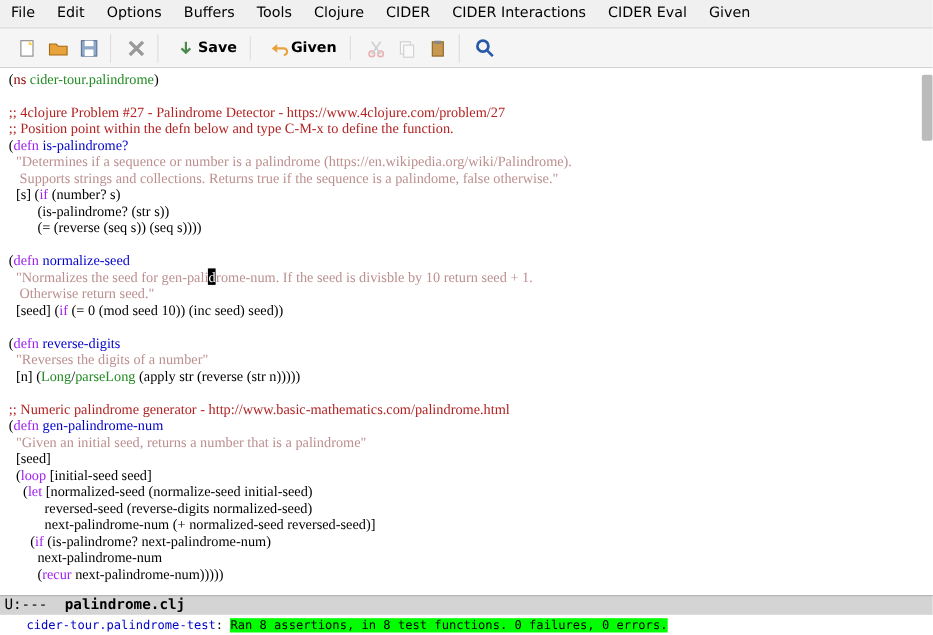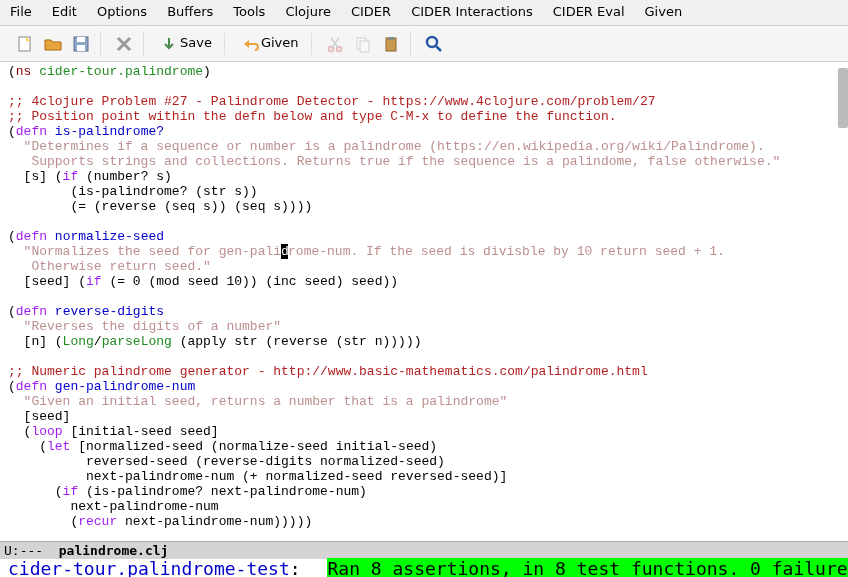--- a/index.html
+++ b/index.html
@@ -2,36 +2,36 @@
 <html><head>
 <meta charset="utf-8">
 <style>
 * { margin:0; padding:0; box-sizing:border-box; }
 html,body { width:848px; height:577px; font-family:"DejaVu Sans Mono","Courier New",monospace; font-size:13px; background:#fff; overflow:hidden; }
 .menubar { display:flex; background:#f0f0f0; border-bottom:1px solid #d0d0d0; height:26px; align-items:flex-start; font-family:"DejaVu Sans",Arial,sans-serif; font-size:13px; }
 .menubar span { padding:4px 10px; cursor:pointer; }
 .toolbar { display:flex; background:#f5f5f5; border-bottom:1px solid #d0d0d0; height:36px; align-items:center; padding:0 6px; gap:4px; }
 .tb-group { display:flex; align-items:center; gap:2px; padding:0 6px; border-right:1px solid #ddd; }
 .tb-btn { width:26px; height:26px; display:flex; align-items:center; justify-content:center; cursor:pointer; border-radius:2px; }
-.tb-btn-text { display:flex; align-items:flex-start; gap:2px; padding:2px 6px; cursor:pointer; font-family:"DejaVu Sans",Arial,sans-serif; font-size:13px; }
+.tb-btn-text { display:flex; align-items:center; gap:2px; padding:2px 6px; cursor:pointer; font-family:"DejaVu Sans",Arial,sans-serif; font-size:13px;font-weight:bold; }
 .tb-btn.disabled { opacity:0.4; }
 .editor { position:relative; background:#fff; height:calc(100% - 26px - 36px - 18px - 18px); overflow:hidden; }
-.editor pre { padding:2px 8px; font-family:Liberation Mono, monospace; font-size:13px; line-height:15px; white-space:pre; color:#000; }
+.editor pre { padding:2px 8px; font-family:Liberation Serif, serif; font-size:13px; line-height:15px; white-space:pre; color:#000; }
 .kw-ns { color:#8b0000; }
 .kw-def { color:#a020f0; }
 .fn-name { color:#0000cd; }
 .doc-str { color:#bc8f8f; }
 .sym-if { color:#a020f0; }
 .sym-type { color:#228b22; }
 .comment { color:#b22222; }
 .cursor { display:inline-block; width:7px; background:#000; color:#fff; position:relative; }
 .scrollbar { position:absolute; right:0; top:6px; width:10px; height:60px; background:#bbb; border-radius:2px; }
 .modeline { height:18px; background:#d4d4d4; border-top:1px solid #aaa; font-size:13px; display:flex; align-items:center; padding:0 4px; white-space:pre; }
-.minibuffer { height:18px; background:#fff; font-size:18px; display:flex; align-items:center; padding:0 8px; white-space:pre; }
-.test-pass { background:#00ff00; color:#000;margin-left:16px; }
+.minibuffer { height:18px; background:#fff; font-size:11px; display:flex; align-items:center; padding:0 24px; white-space:pre; }
+.test-pass { background:#00ff00; color:#000; }
 .test-ns { color:#0000cd; }
 svg { display:block; }
 </style>
 </head>
 <body>
 
 <div class="menubar">
   <span>File</span>
   <span>Edit</span>
   <span>Options</span>

